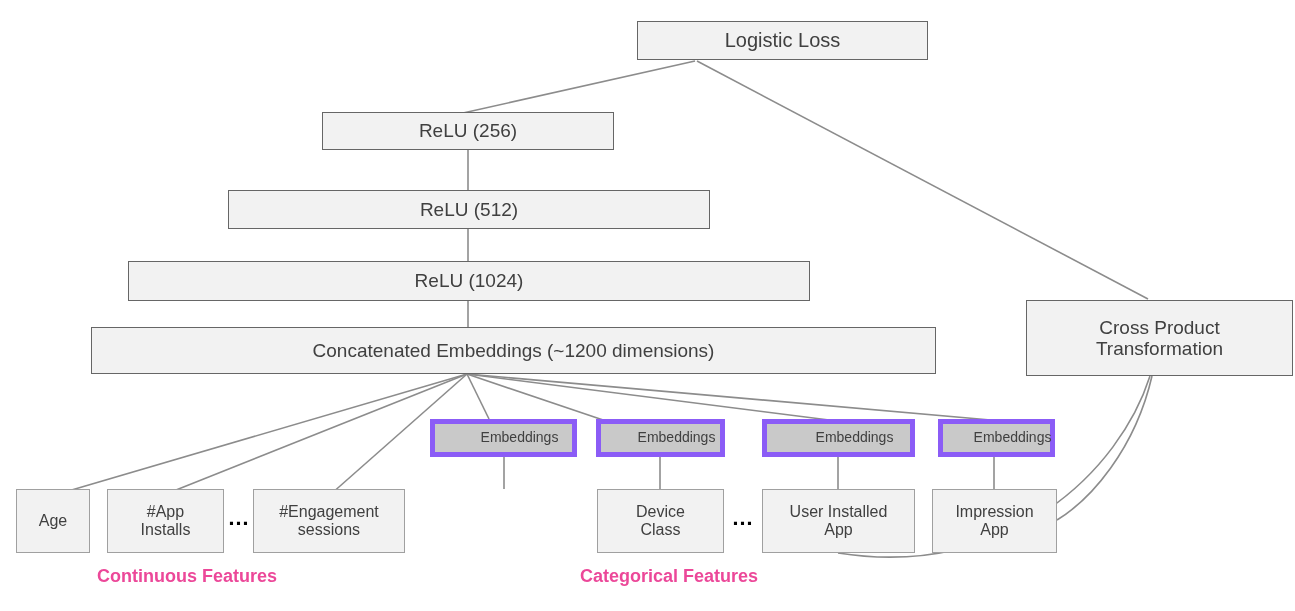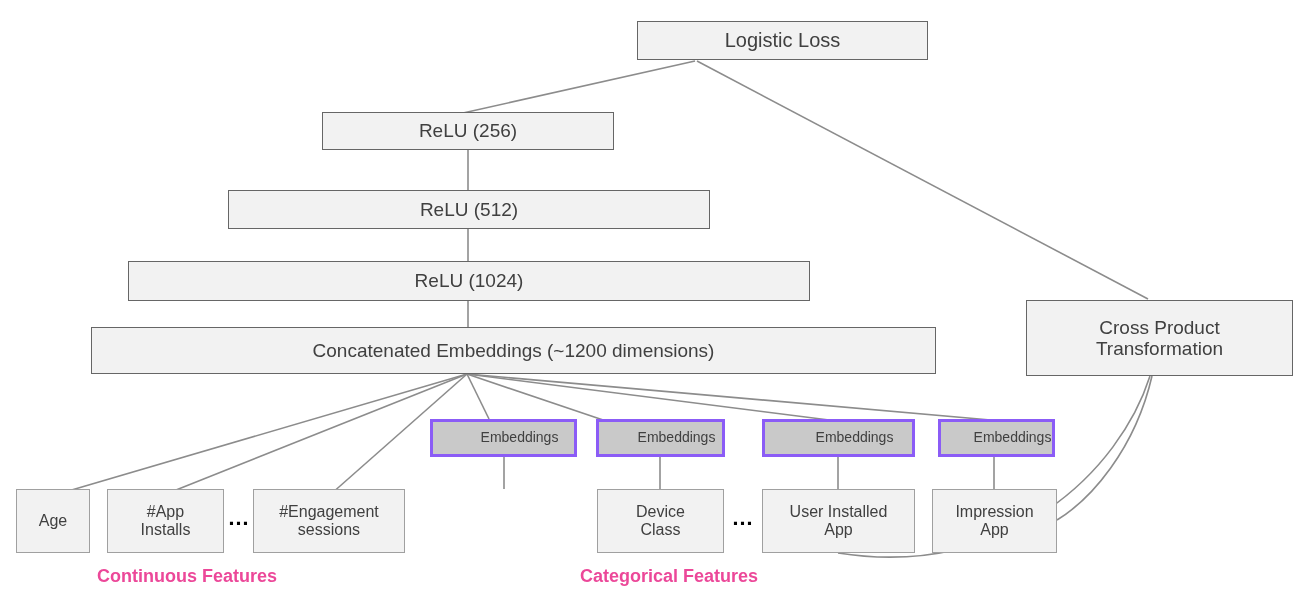--- a/index.html
+++ b/index.html
@@ -36,21 +36,21 @@
     border: 1px solid #9a9a9a;
     white-space: pre-line;
     z-index: 2;
   }
   .node.light {
     background: #f2f2f2;
     border: 1px solid #a0a0a0;
   }
   .node.dark {
     background: #c9c9c9;
-    border: 3px solid #8b5cf6;
+    border: 5px solid #8b5cf6;
     padding-left: 32px;
   }
   .node.strong {
     border: 1px solid #666666;
   }
   .ellipsis {
     position: absolute;
     color: #000000;
     font-weight: bold;
     letter-spacing: 1px;

